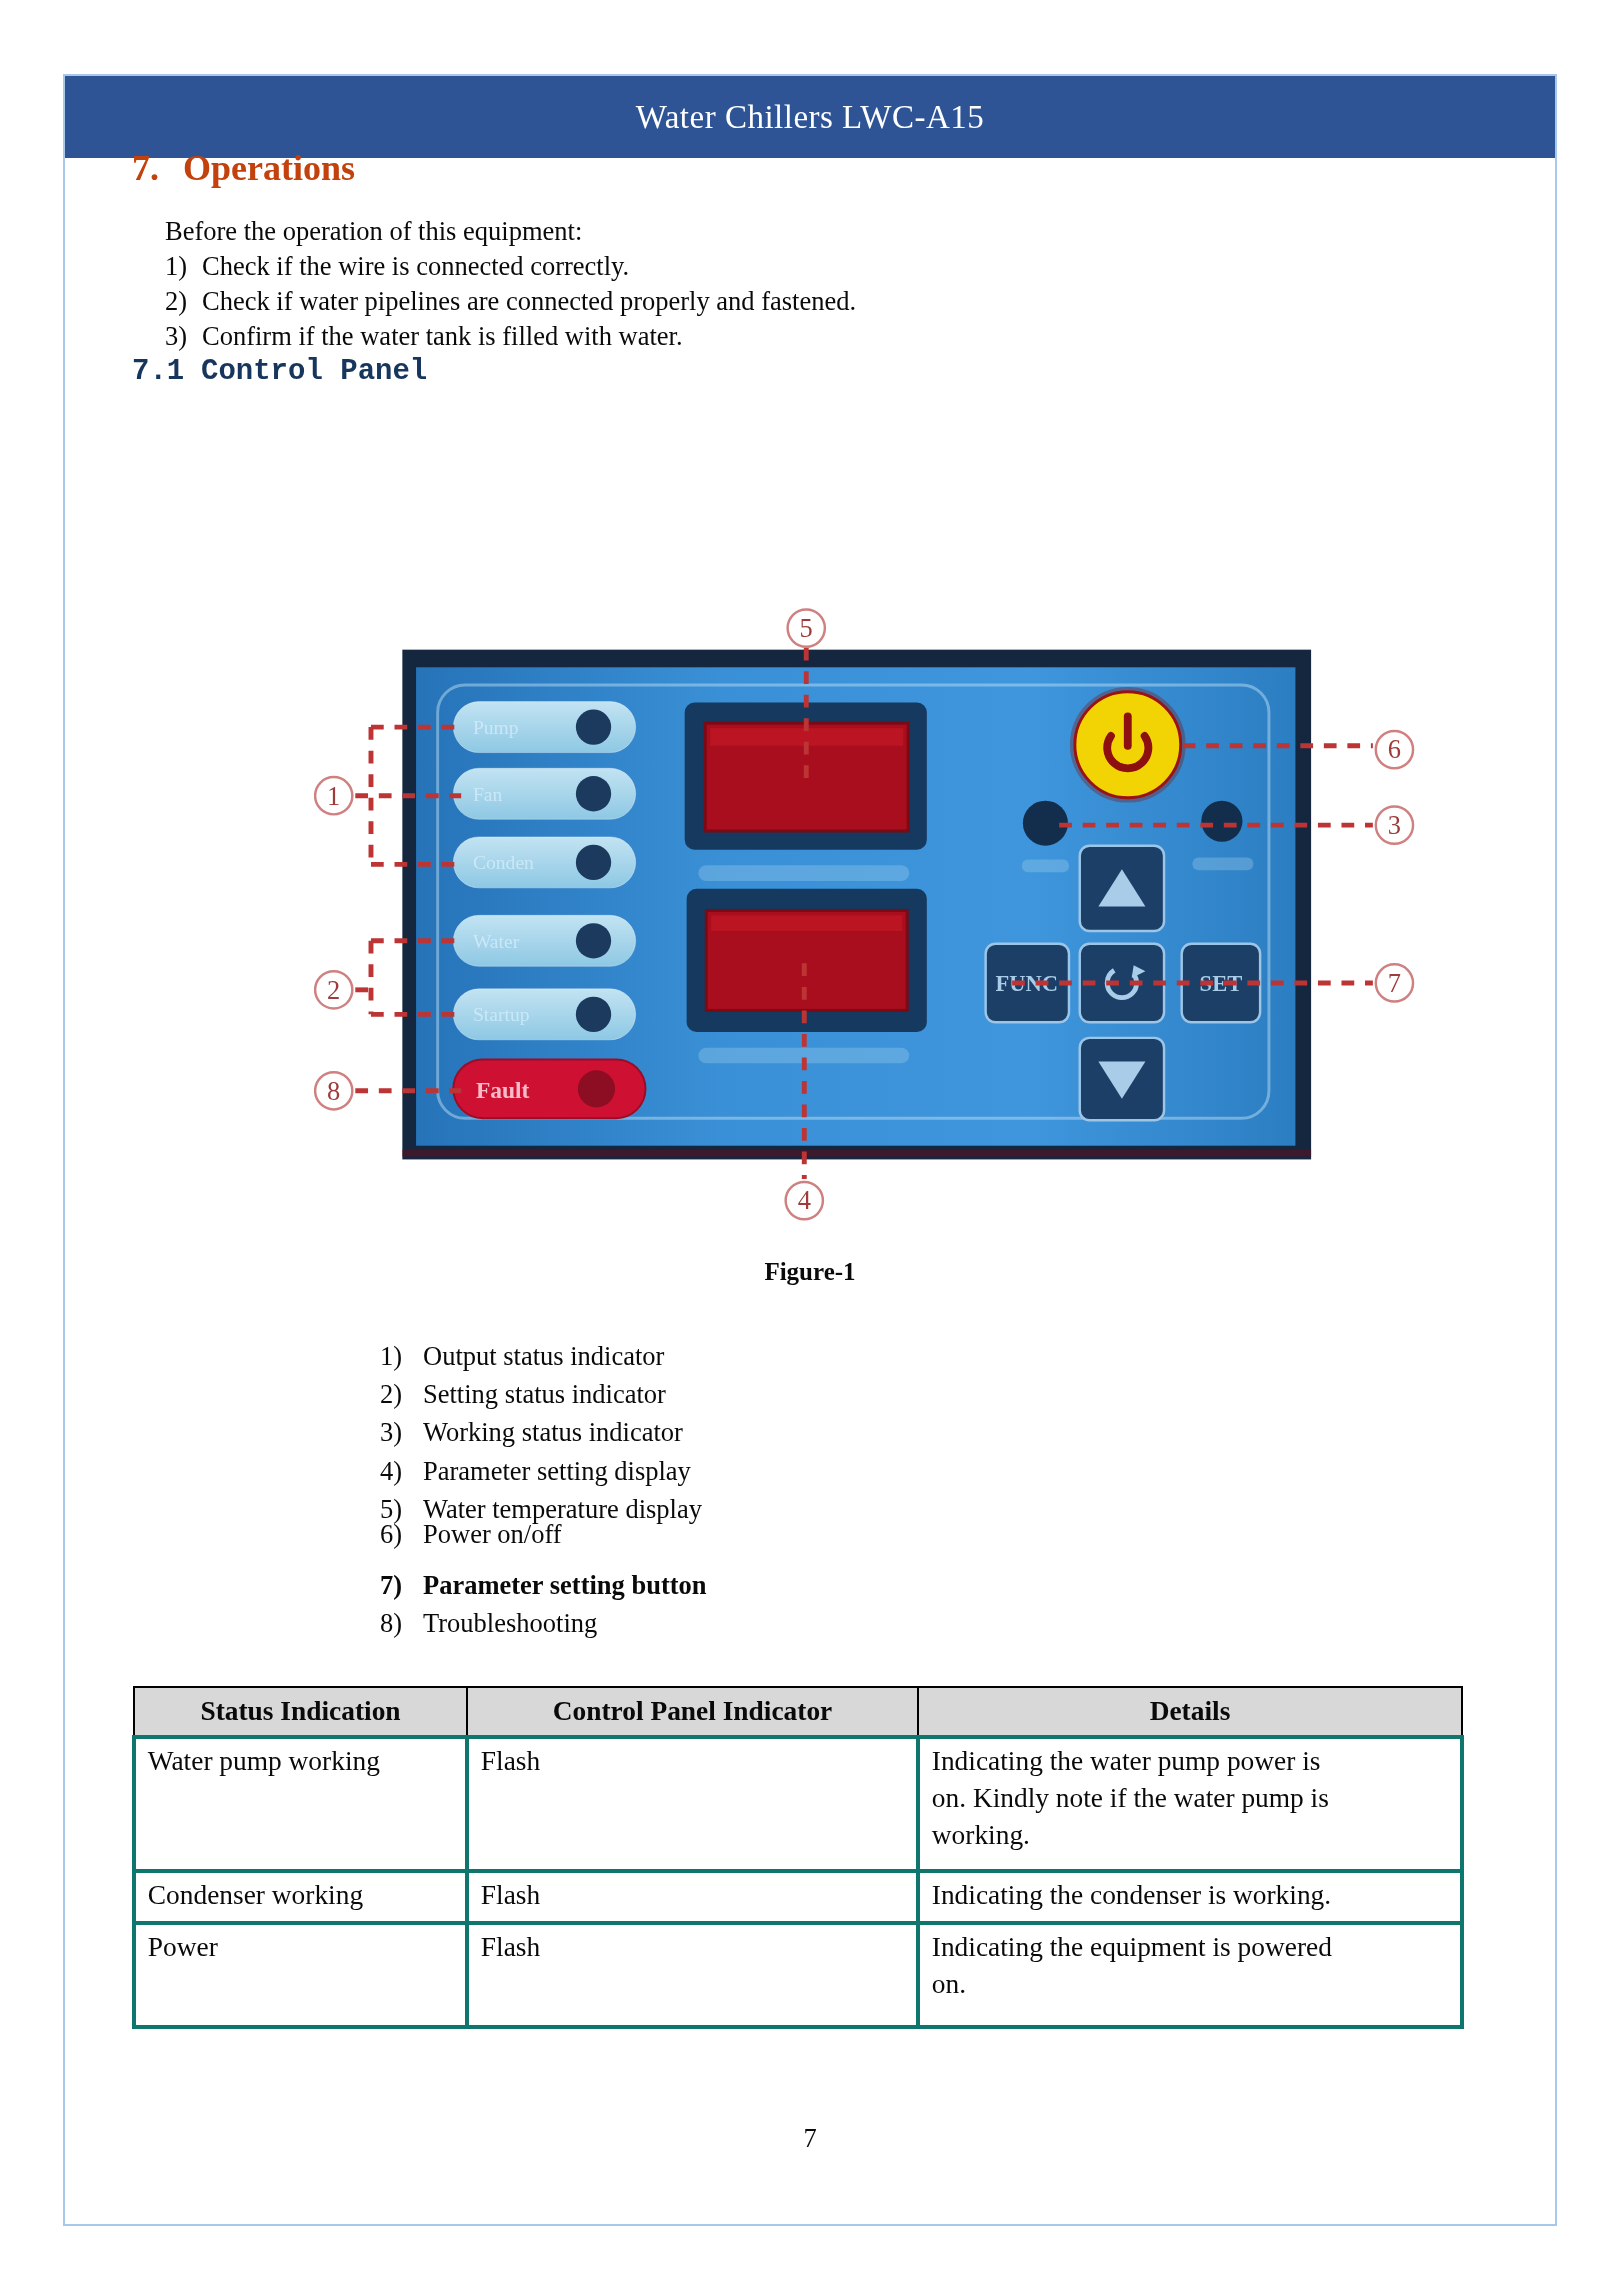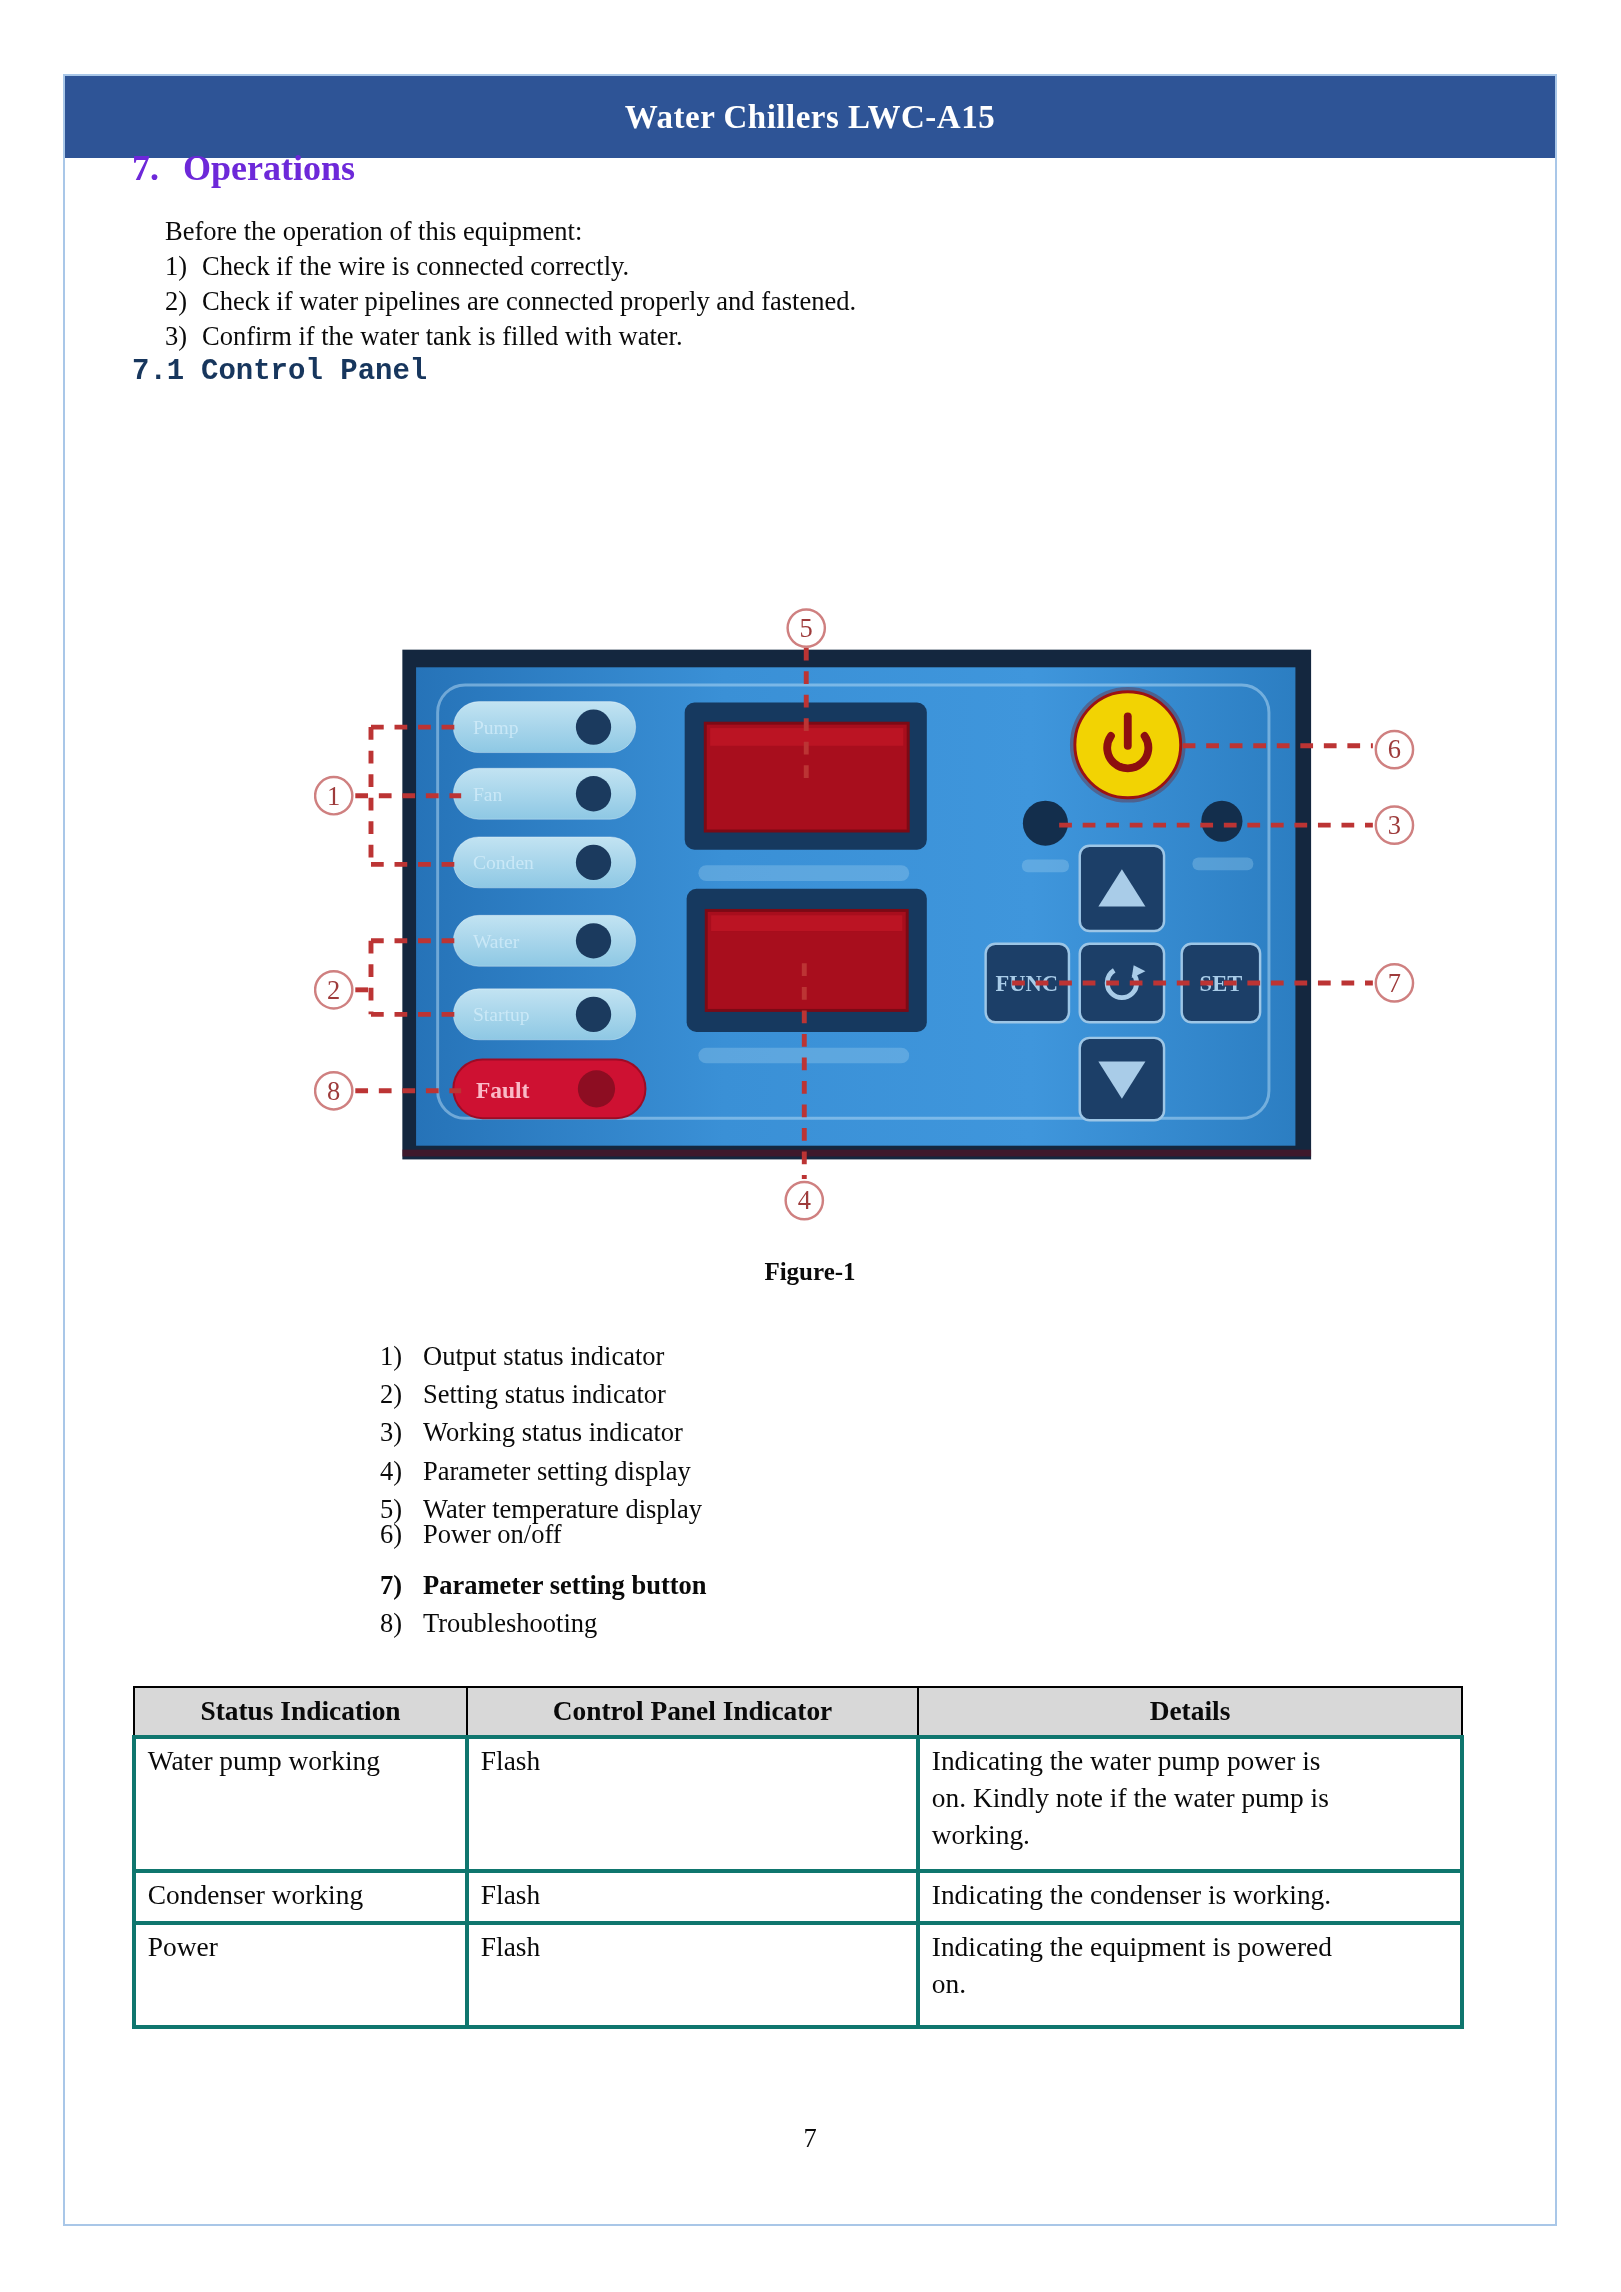--- a/index.html
+++ b/index.html
@@ -2,23 +2,23 @@
 <html><head>
 <meta charset="utf-8">
 <style>
   html,body{margin:0;padding:0;overflow:hidden;}
   body{width:1621px;height:2293px;position:relative;background:#ffffff;
        font-family:"Liberation Serif",serif;color:#0a0a0a;}
   .sheet{position:absolute;left:63px;top:74px;width:1490px;height:2148px;
          border:2px solid #a9c7e8;background:#fff;}
   .header-bar{position:absolute;left:65px;top:76px;width:1490px;height:82px;
               background:#2e5496;}
-  .header-title{color:#ffffff;font-weight:bold;font-size:33px;text-align:center;
+  .header-title{color:#ffffff;font-weight:normal;font-size:33px;text-align:center;
                 line-height:82px;letter-spacing:0.5px;}
-  .h1{position:absolute;left:132px;top:147px;font-size:36px;font-weight:bold;color:#6d28d9;}
+  .h1{position:absolute;left:132px;top:147px;font-size:36px;font-weight:bold;color:#c2410c;}
   .h1 .no{display:inline-block;min-width:51px;}
   .h2{position:absolute;left:132px;top:355px;font-size:29px;font-weight:bold;color:#17365d;font-family:Liberation Mono, monospace;}
   .h2 .no{display:inline-block;min-width:69px;}
   .bodyline{position:absolute;left:165px;font-size:26.5px;white-space:nowrap;}
   .li .num{display:inline-block;min-width:37px;}
   .figwrap{position:absolute;left:314px;top:583px;width:1108px;height:647px;}
   .caption{position:absolute;left:63px;top:1258px;width:1494px;text-align:center;
            font-size:25px;font-weight:bold;}
   .legend-row{position:absolute;left:380px;font-size:26.5px;white-space:nowrap;}
   .legend-row .num{display:inline-block;min-width:43px;}

